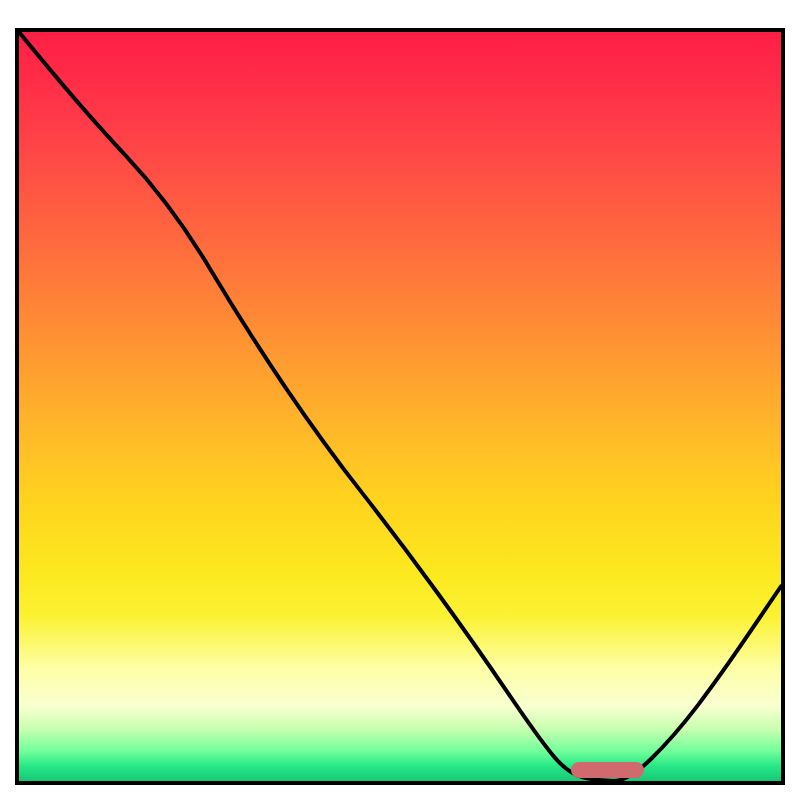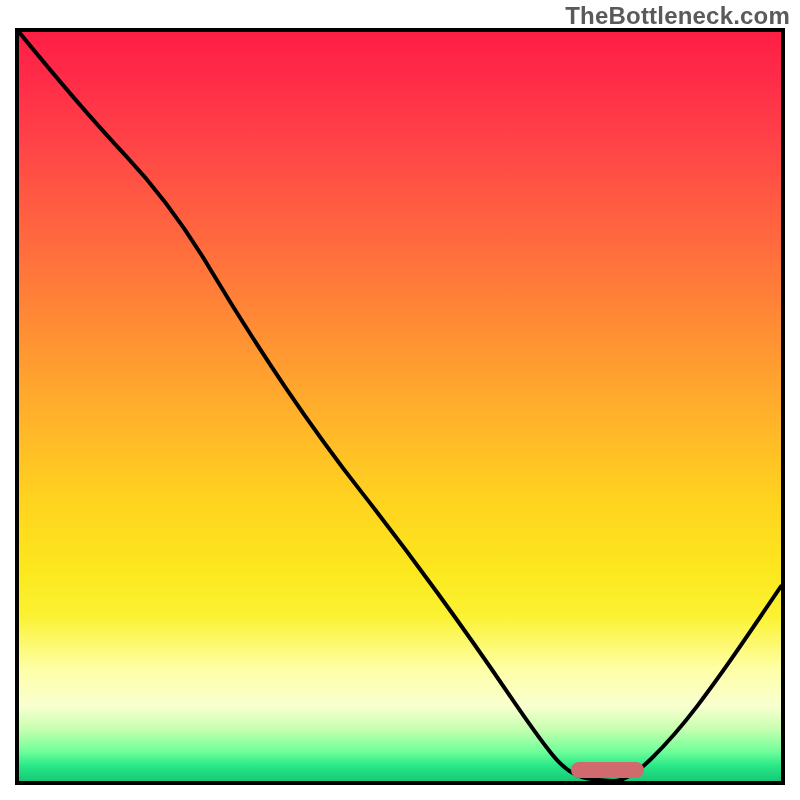--- a/index.html
+++ b/index.html
@@ -64,21 +64,20 @@
   .optimum-marker {
     position: absolute;
     background: #d06a6e;
     border-radius: 999px;
   }
 </style>
 </head>
 <body>
 
 <div class="frame">
-  <div class="watermark">TheBottleneck.com</div>
 
   <div class="plot-border">
     <div class="gradient-bg"></div>
 
     <svg class="curve" viewBox="0 0 762 749" preserveAspectRatio="none">
       <path id="curve-path" fill="none" stroke="#000" stroke-width="4" stroke-linejoin="round" stroke-linecap="round" d="M 0,0 Q 60.96,74.89999999999998 106.68,123.58499999999998 Q 152.4,172.26999999999998 190.5,235.935 Q 228.6,299.6 266.7,355.775 Q 304.8,411.95 342.9,460.635 Q 381,509.32 419.1,561.75 Q 457.2,614.1800000000001 487.68000000000006,659.12 Q 518.1600000000001,704.06 533.4000000000001,722.785 Q 548.64,741.51 563.88,745.255 Q 579.12,749 594.36,749 Q 609.6,749 632.46,726.53 Q 655.3199999999999,704.06 678.1800000000001,674.0999999999999 Q 701.0400000000001,644.14 731.52,599.2 T 762,554.26"></path>
     </svg>
 
     <div class="optimum-marker" id="opt-marker" style="left: 72.5%; width: 9.5%; height: 16px; bottom: 3px;"></div>
   </div>

